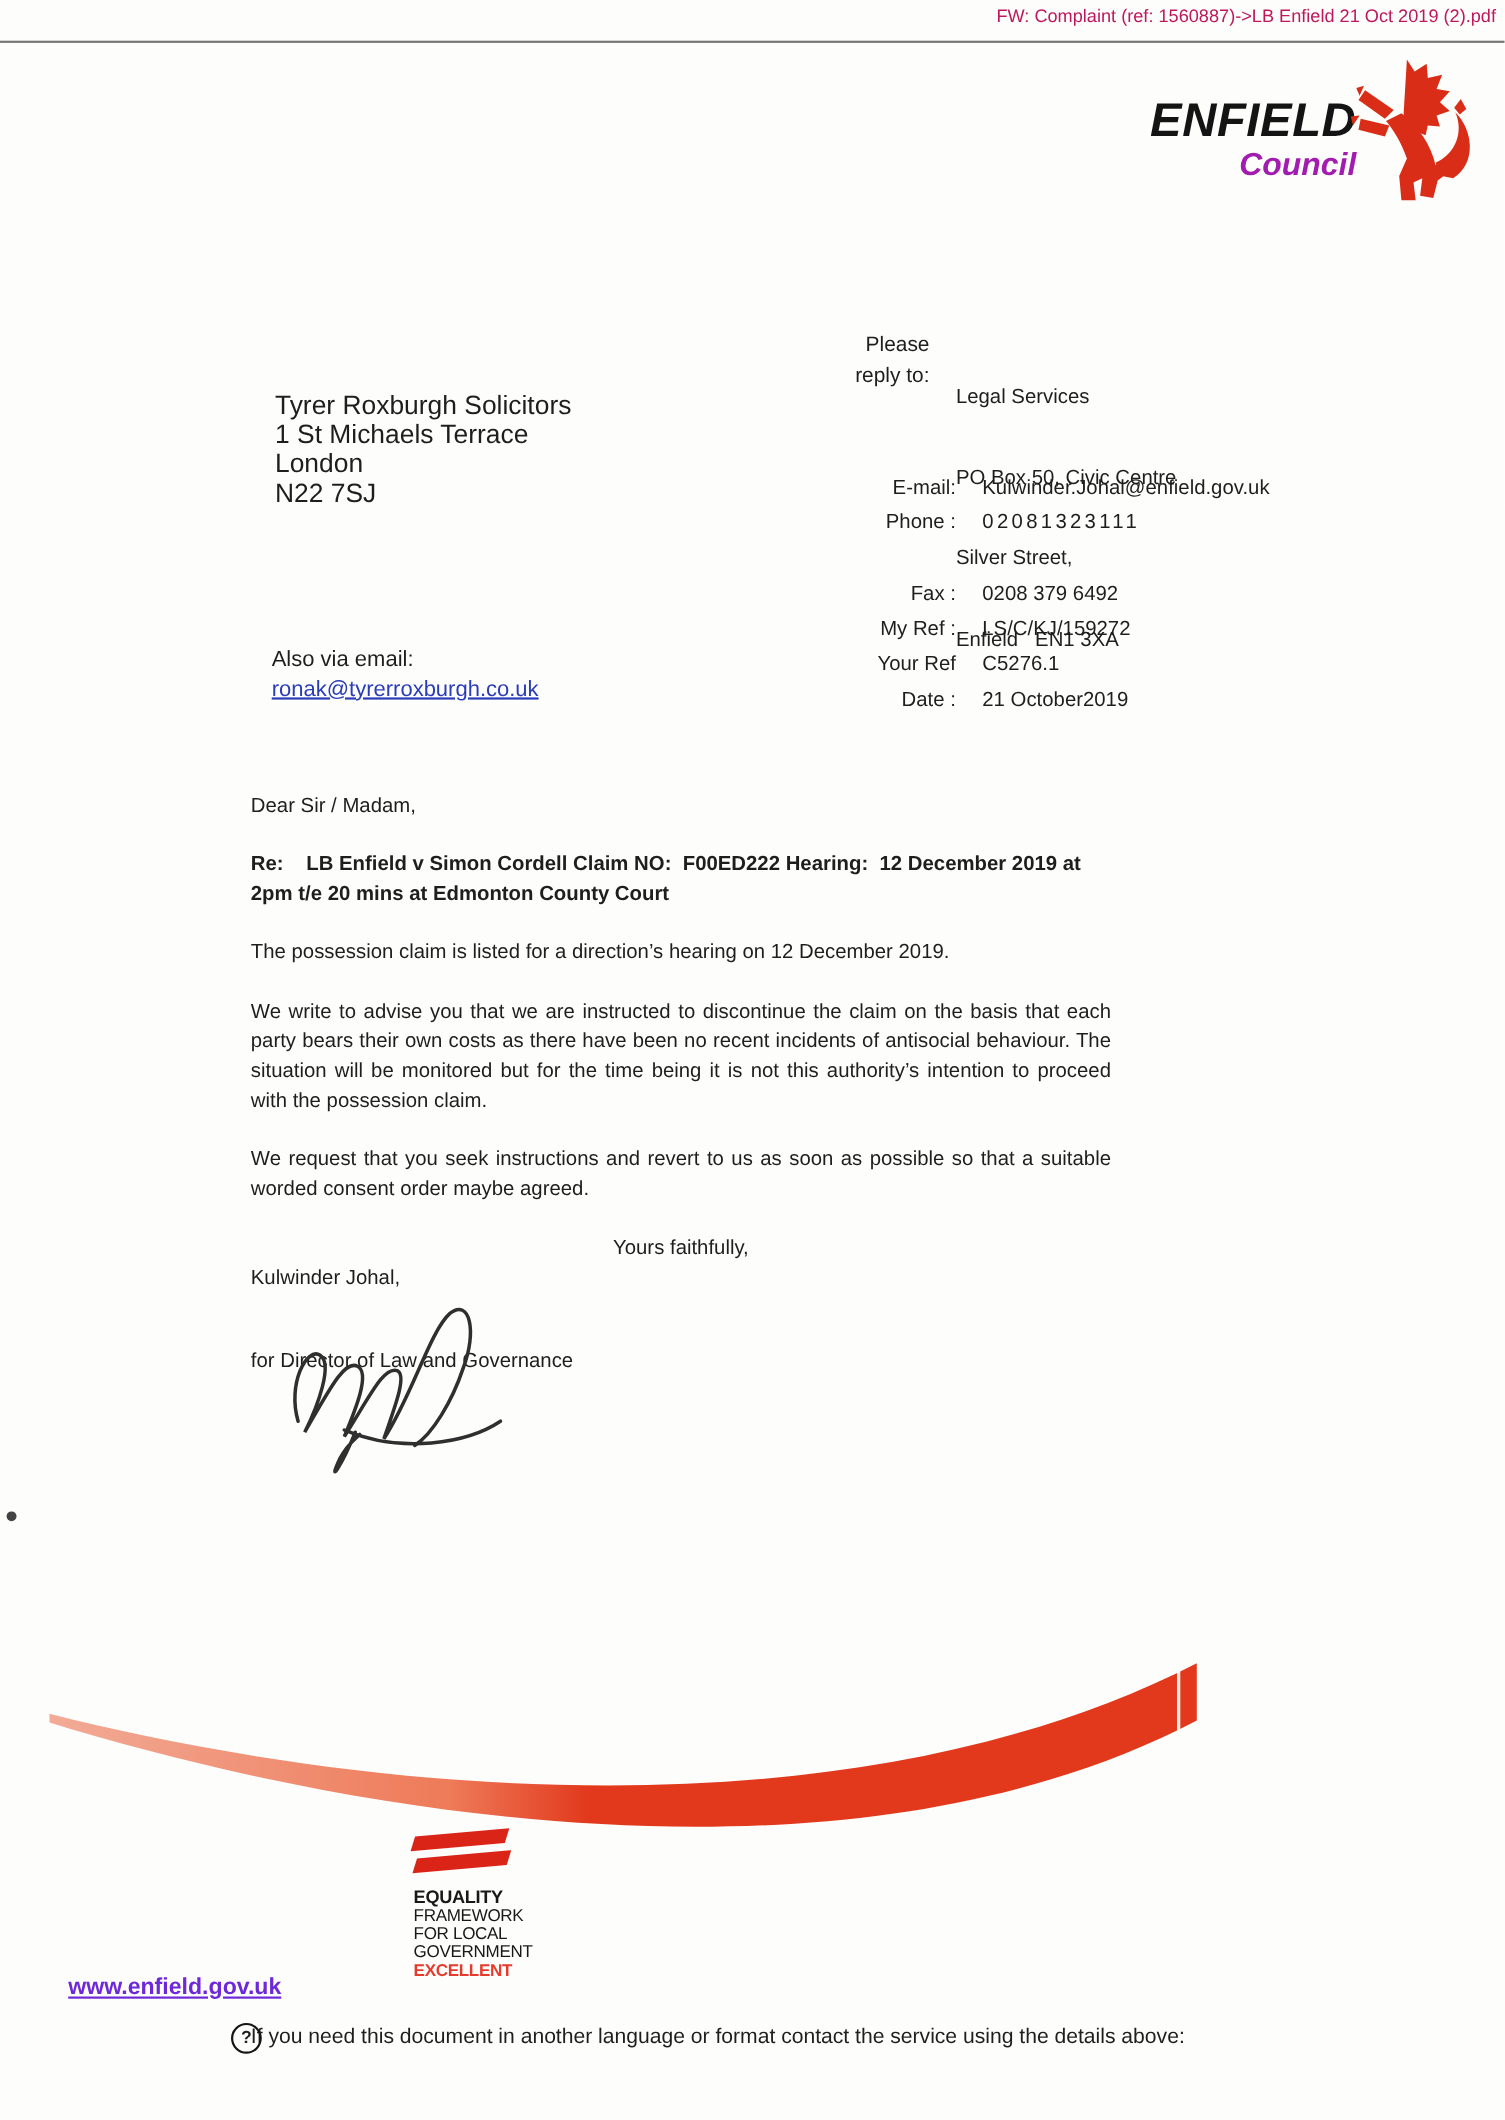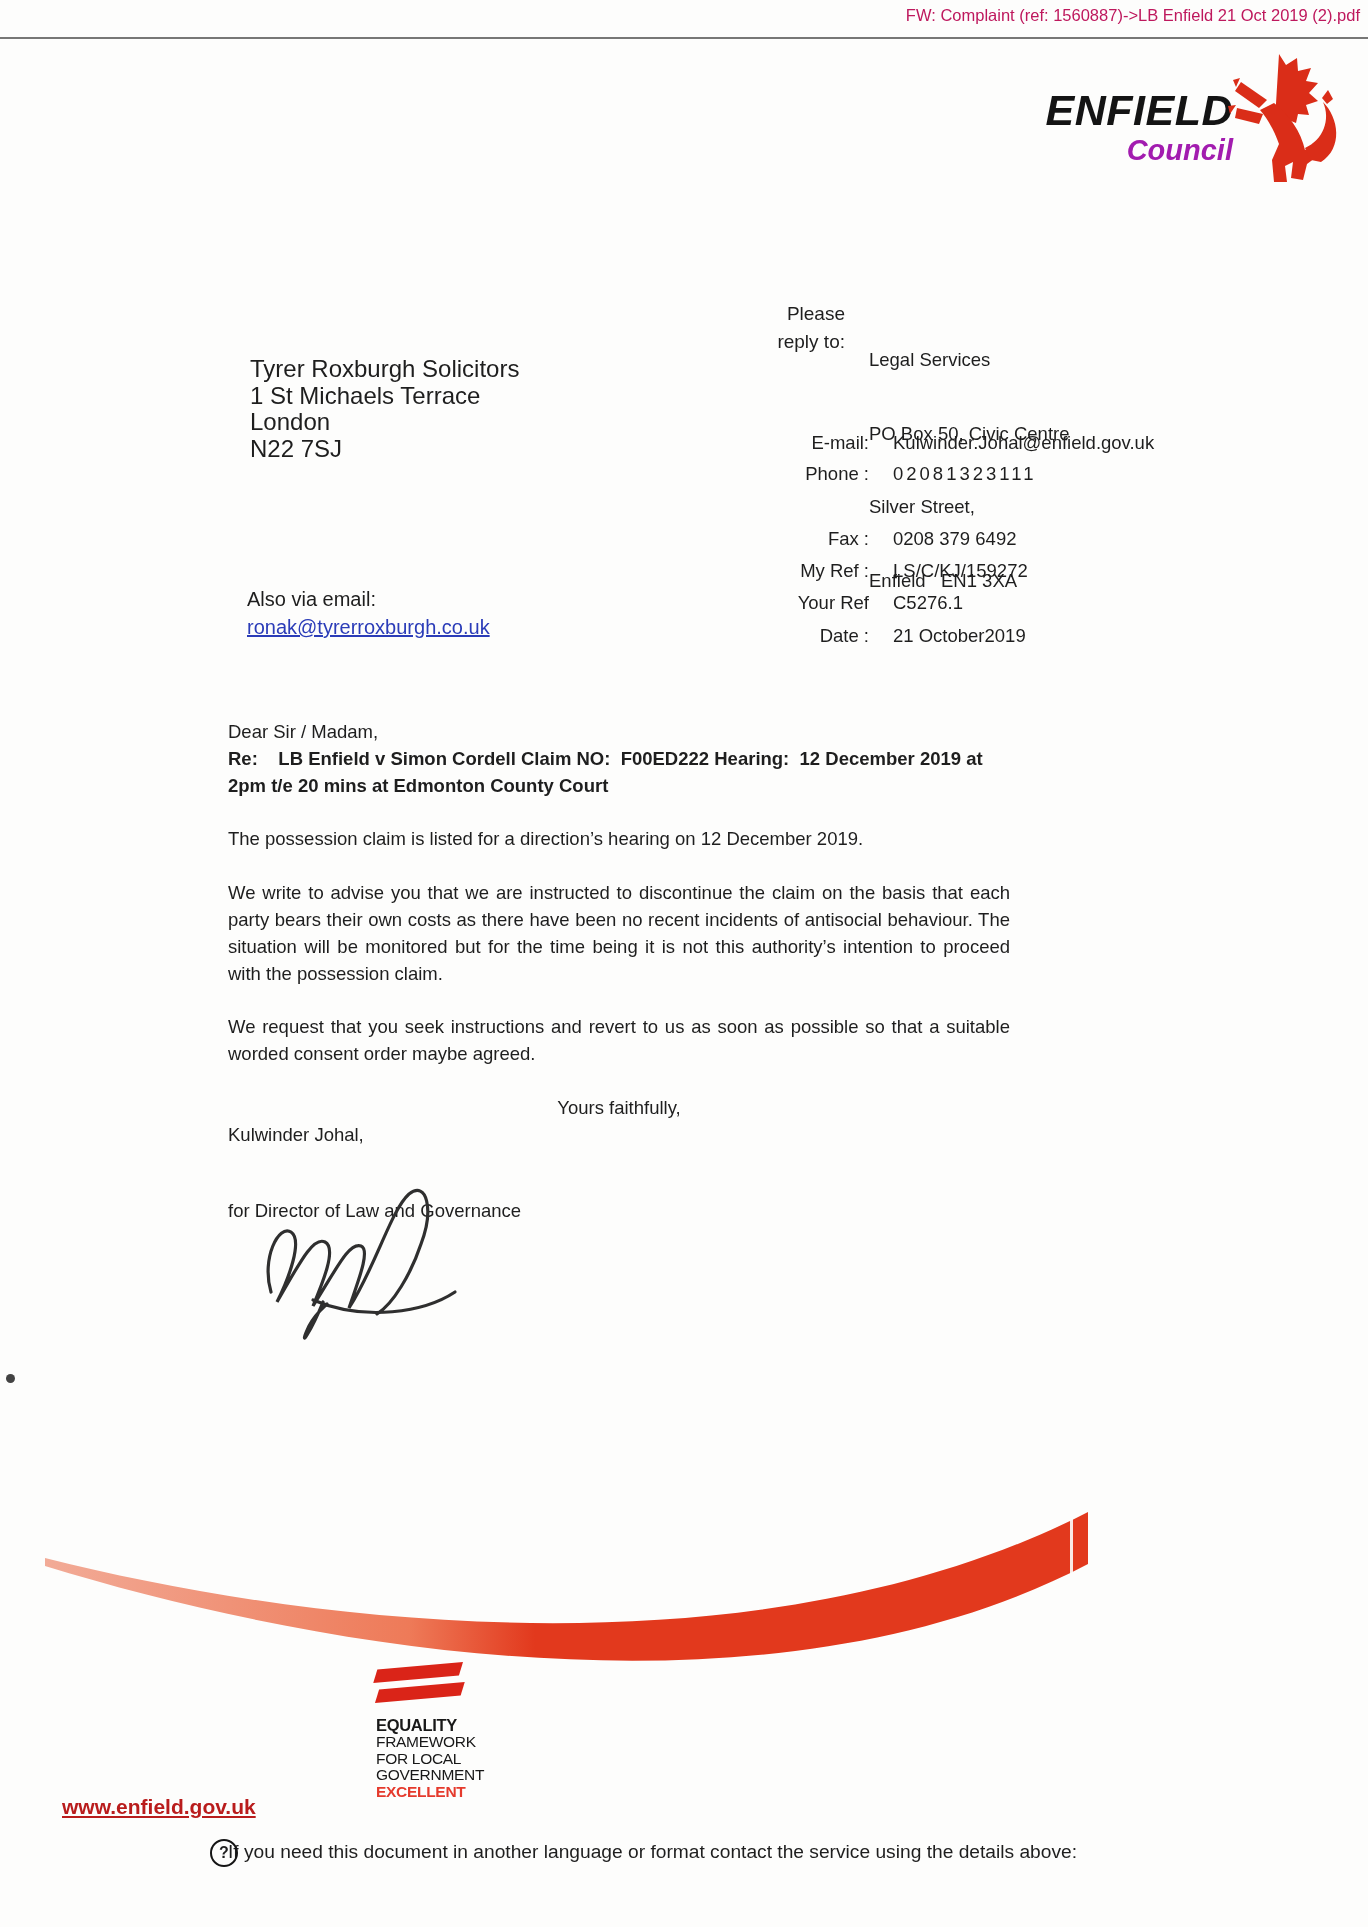--- a/index.html
+++ b/index.html
@@ -28,36 +28,36 @@
 
   
   .field-row{position:absolute;left:644px;font-size:18.5px;white-space:nowrap;}
   .field-row .lbl{display:inline-block;width:225px;text-align:right;}
   .field-row .val{display:inline-block;margin-left:24px;}
   .val.spaced{letter-spacing:3px;}
 
   
   .body{position:absolute;left:228px;top:718px;width:782px;font-size:18.5px;line-height:27px;}
   .body .just{text-align:justify;}
-  .salutation{}
+  .salutation{margin-bottom:26px;}
   .subject{font-weight:bold;white-space:pre-wrap;}
   .subject.l2{margin-bottom:26px;}
   .p1{margin-bottom:25px;}
   .p2{margin-bottom:27px;}
   .p3{margin-bottom:26px;}
   .p4{margin-bottom:27px;}
   .closing{text-align:center;}
   .signatory{margin-bottom:49px;}
   .signature-svg{position:absolute;left:253px;top:1180px;pointer-events:none;}
 
   
   .swoosh{position:absolute;left:30px;top:1480px;}
   .f-contact{position:absolute;left:62px;top:1645px;font-size:20px;line-height:23.5px;}
   .f-contact .b{font-weight:bold;}
-  .website{position:absolute;left:62px;top:1795px;font-size:21px;font-weight:bold;text-decoration:underline;color:#b91c1c;cursor:pointer;}
+  .website{position:absolute;left:62px;top:1795px;font-size:21px;font-weight:bold;text-decoration:underline;color:#6d28d9;cursor:pointer;}
 
   .eq-logo{position:absolute;left:376px;top:1666px;width:130px;}
   .eq-stripes{transform:rotate(-5deg);width:86px;}
   .eq-stripes .bar{height:13px;background:#da2418;transform:skewX(-22deg);}
   .eq-stripes .bar+.bar{margin-top:7px;}
   .eq-text{margin-top:17px;font-size:15.5px;line-height:16.5px;color:#181818;letter-spacing:-0.3px;}
   .eq-text .t{font-weight:bold;font-size:16.5px;line-height:18px;}
   .eq-text .x{color:#e53a2c;font-weight:bold;}
 
   .notice-circle{position:absolute;left:210px;top:1839px;width:24px;height:24px;border:2.5px solid #151515;border-radius:50%;

